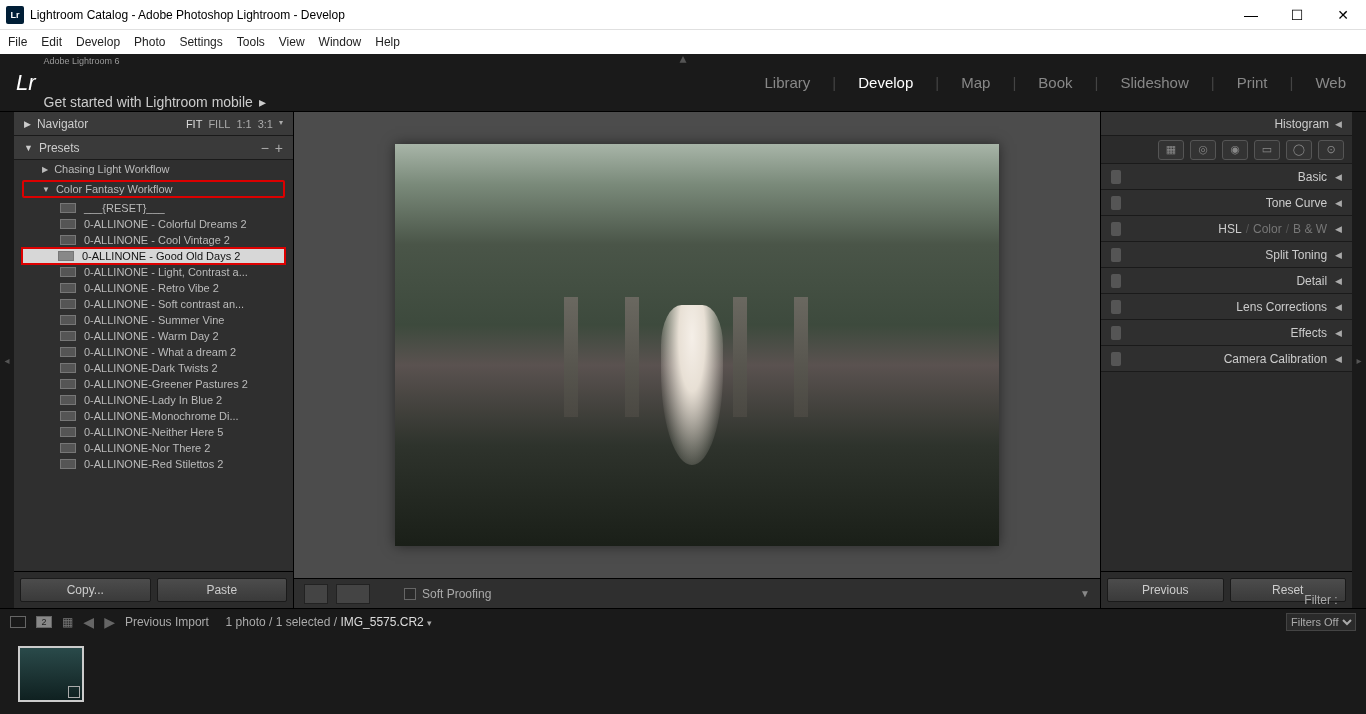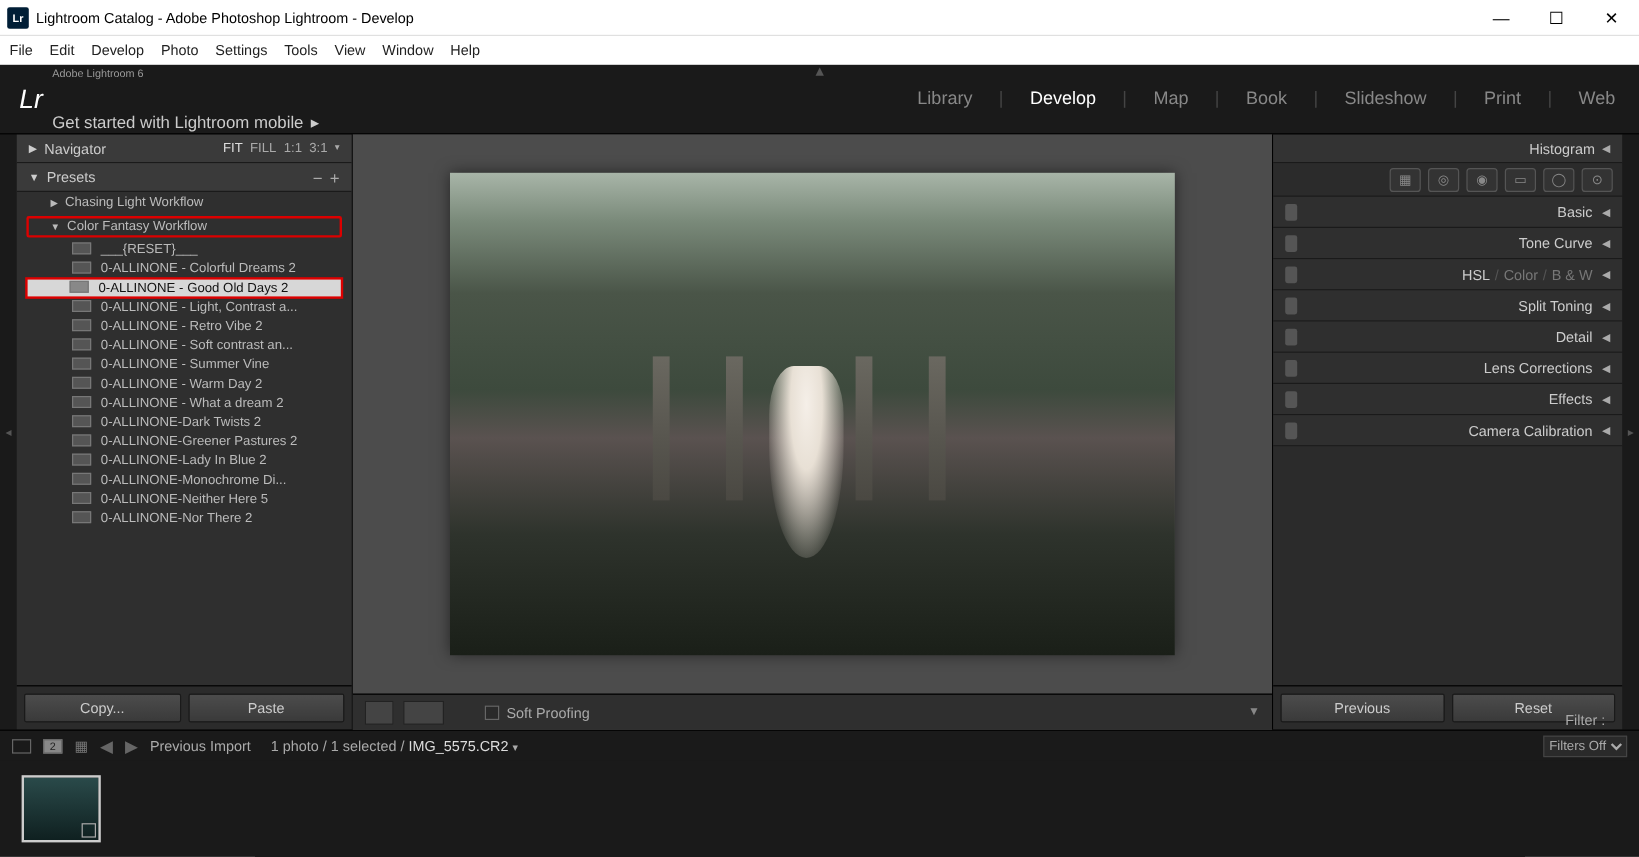--- a/index.html
+++ b/index.html
@@ -31,42 +31,42 @@
 .left-panel { width: 280px; background: #2b2b2b; display: flex; flex-direction: column; border-right: 1px solid #000; }
 .panel-header { height: 24px; background: #3a3a3a; color: #ccc; display: flex; align-items: center; padding: 0 10px; font-size: 12px; border-bottom: 1px solid #1a1a1a; }
 .panel-header .triangle { margin-right: 6px; font-size: 9px; }
 .panel-header .tools { margin-left: auto; color: #aaa; font-size: 11px; display: flex; gap: 6px; }
 .panel-header.presets .tools span { font-size: 14px; line-height: 1; }
 
 .preset-list { flex: 1; overflow: hidden; background: #2f2f2f; font-size: 11px; color: #bbb; }
 .folder { display: flex; align-items: center; padding: 3px 10px 3px 28px; }
 .folder .tri { font-size: 8px; margin-right: 6px; }
 .folder.highlight { border: 2px solid #d00; border-radius: 2px; margin: 2px 8px; padding: 1px 4px 1px 18px; }
-.preset-item { display: flex; padding: 2px 10px 2px 46px; gap: 8px; }
+.preset-item { display: flex; align-items: center; padding: 2px 10px 2px 46px; gap: 8px; }
 .preset-item .icon { width: 16px; height: 10px; background: #555; border: 1px solid #777; flex-shrink: 0; }
 .preset-item.selected { background: #d7d7d7; color: #111; }
 .preset-item.selected .icon { background: #888; }
 .preset-item.highlight-row { outline: 2px solid #d00; outline-offset: -1px; margin: 0 8px; padding: 2px 4px 2px 36px; }
 
 .copy-paste { display: flex; gap: 6px; padding: 6px; background: #2b2b2b; border-top: 1px solid #000; }
 .lr-btn { flex: 1; height: 24px; background: linear-gradient(#4c4c4c,#3a3a3a); border: 1px solid #1a1a1a; border-radius: 2px; color: #ccc; font-size: 12px; display: flex; align-items: center; justify-content: center; text-align: right; }
 
 .center { flex: 1; background: #4c4c4c; display: flex; flex-direction: column; position: relative; }
 .canvas { flex: 1; display: flex; align-items: center; justify-content: center; padding: 20px; }
 .photo { width: 604px; height: 402px; background: linear-gradient(180deg,#a8b5a8 0%,#7a8a7a 10%,#4a5548 25%,#3d4a3d 45%,#5a5250 55%,#2e332c 75%,#1a1f18 100%); position: relative; overflow: hidden; box-shadow: 0 0 12px rgba(0,0,0,.5); }
 .photo::before { content:""; position:absolute; left:44%; top:40%; width:62px; height:160px; background: radial-gradient(ellipse at 50% 20%, #f5efe8 0%, #e8e0d5 30%, rgba(232,224,213,.2) 70%, transparent 80%); border-radius: 40% 40% 60% 60% / 30% 30% 70% 70%; }
 .pillar { position:absolute; width:14px; height:120px; background: linear-gradient(#6a6860,#4a4842); top:38%; }
 
 .toolbar { height: 30px; background: #2f2f2f; border-top: 1px solid #000; display: flex; align-items: center; padding: 0 10px; gap: 8px; color: #aaa; font-size: 12px; }
 .toolbar .view-btn { width: 24px; height: 20px; background: #444; border: 1px solid #222; }
 .toolbar .soft-check { display: flex; align-items: center; gap: 6px; margin-left: 10px; padding-left: 16px; }
 .toolbar .chk { width:12px; height:12px; border:1px solid #666; background:#2a2a2a; }
 .toolbar .expand { margin-left: auto; color:#888; font-size:10px; }
 
-.right-panel { width: 292px; background: #2b2b2b; display: flex; flex-direction: column; border-left: 1px solid #000; }
+.right-panel { width: 252px; background: #2b2b2b; display: flex; flex-direction: column; border-left: 1px solid #000; }
 .rp-header { height: 24px; display: flex; align-items: center; justify-content: flex-end; padding: 0 10px; color: #ccc; font-size: 12px; background: #333; border-bottom: 1px solid #1a1a1a; }
 .rp-header .tri { margin-left: 6px; font-size: 9px; color: #aaa; }
 .rp-tools { height: 28px; display: flex; align-items: center; justify-content: flex-end; gap: 6px; padding: 0 8px; background:#2b2b2b; border-bottom:1px solid #1a1a1a; }
 .rp-tool { width: 26px; height: 20px; border: 1px solid #555; border-radius: 3px; background:#333; display:flex; align-items:center; justify-content:center; color:#888; font-size:11px; }
 .rp-section { height: 26px; display: flex; align-items: center; justify-content: flex-end; padding: 0 10px; color: #ccc; font-size: 12px; border-bottom: 1px solid #1a1a1a; background:#2f2f2f; }
 .rp-section .switch { width:10px; height:14px; background:#555; margin-right:auto; border-radius:2px; }
 .rp-section .sub { color:#777; }
 .rp-section .sep2 { color:#555; margin:0 4px; }
 .rp-section .tri { margin-left: 8px; font-size: 9px; color:#aaa; }
 .rp-fill { flex:1; background:#2b2b2b; }
@@ -174,20 +174,24 @@
             <span>Color Fantasy Workflow</span>
           </div>
           <div class="preset-item">
             <span class="icon"></span>
             <span>___{RESET}___</span>
           </div>
           <div class="preset-item">
             <span class="icon"></span>
             <span>0-ALLINONE - Colorful Dreams 2</span>
           </div>
+          <div class="preset-item">
+            <span class="icon"></span>
+            <span>0-ALLINONE - Cool Vintage 2</span>
+          </div>
           <div class="preset-item selected highlight-row">
             <span class="icon"></span>
             <span>0-ALLINONE - Good Old Days 2</span>
           </div>
           <div class="preset-item">
             <span class="icon"></span>
             <span>0-ALLINONE - Light, Contrast a...</span>
           </div>
           <div class="preset-item">
             <span class="icon"></span>
@@ -225,20 +229,24 @@
             <span class="icon"></span>
             <span>0-ALLINONE-Monochrome Di...</span>
           </div>
           <div class="preset-item">
             <span class="icon"></span>
             <span>0-ALLINONE-Neither Here 5</span>
           </div>
           <div class="preset-item">
             <span class="icon"></span>
             <span>0-ALLINONE-Nor There 2</span>
+          </div>
+          <div class="preset-item">
+            <span class="icon"></span>
+            <span>0-ALLINONE-Red Stilettos 2</span>
           </div>
         </div>
       <div class="copy-paste">
         <div class="lr-btn">Copy...</div>
         <div class="lr-btn">Paste</div>
       </div>
     </div>
 
     <div class="center">
       <div class="canvas">

